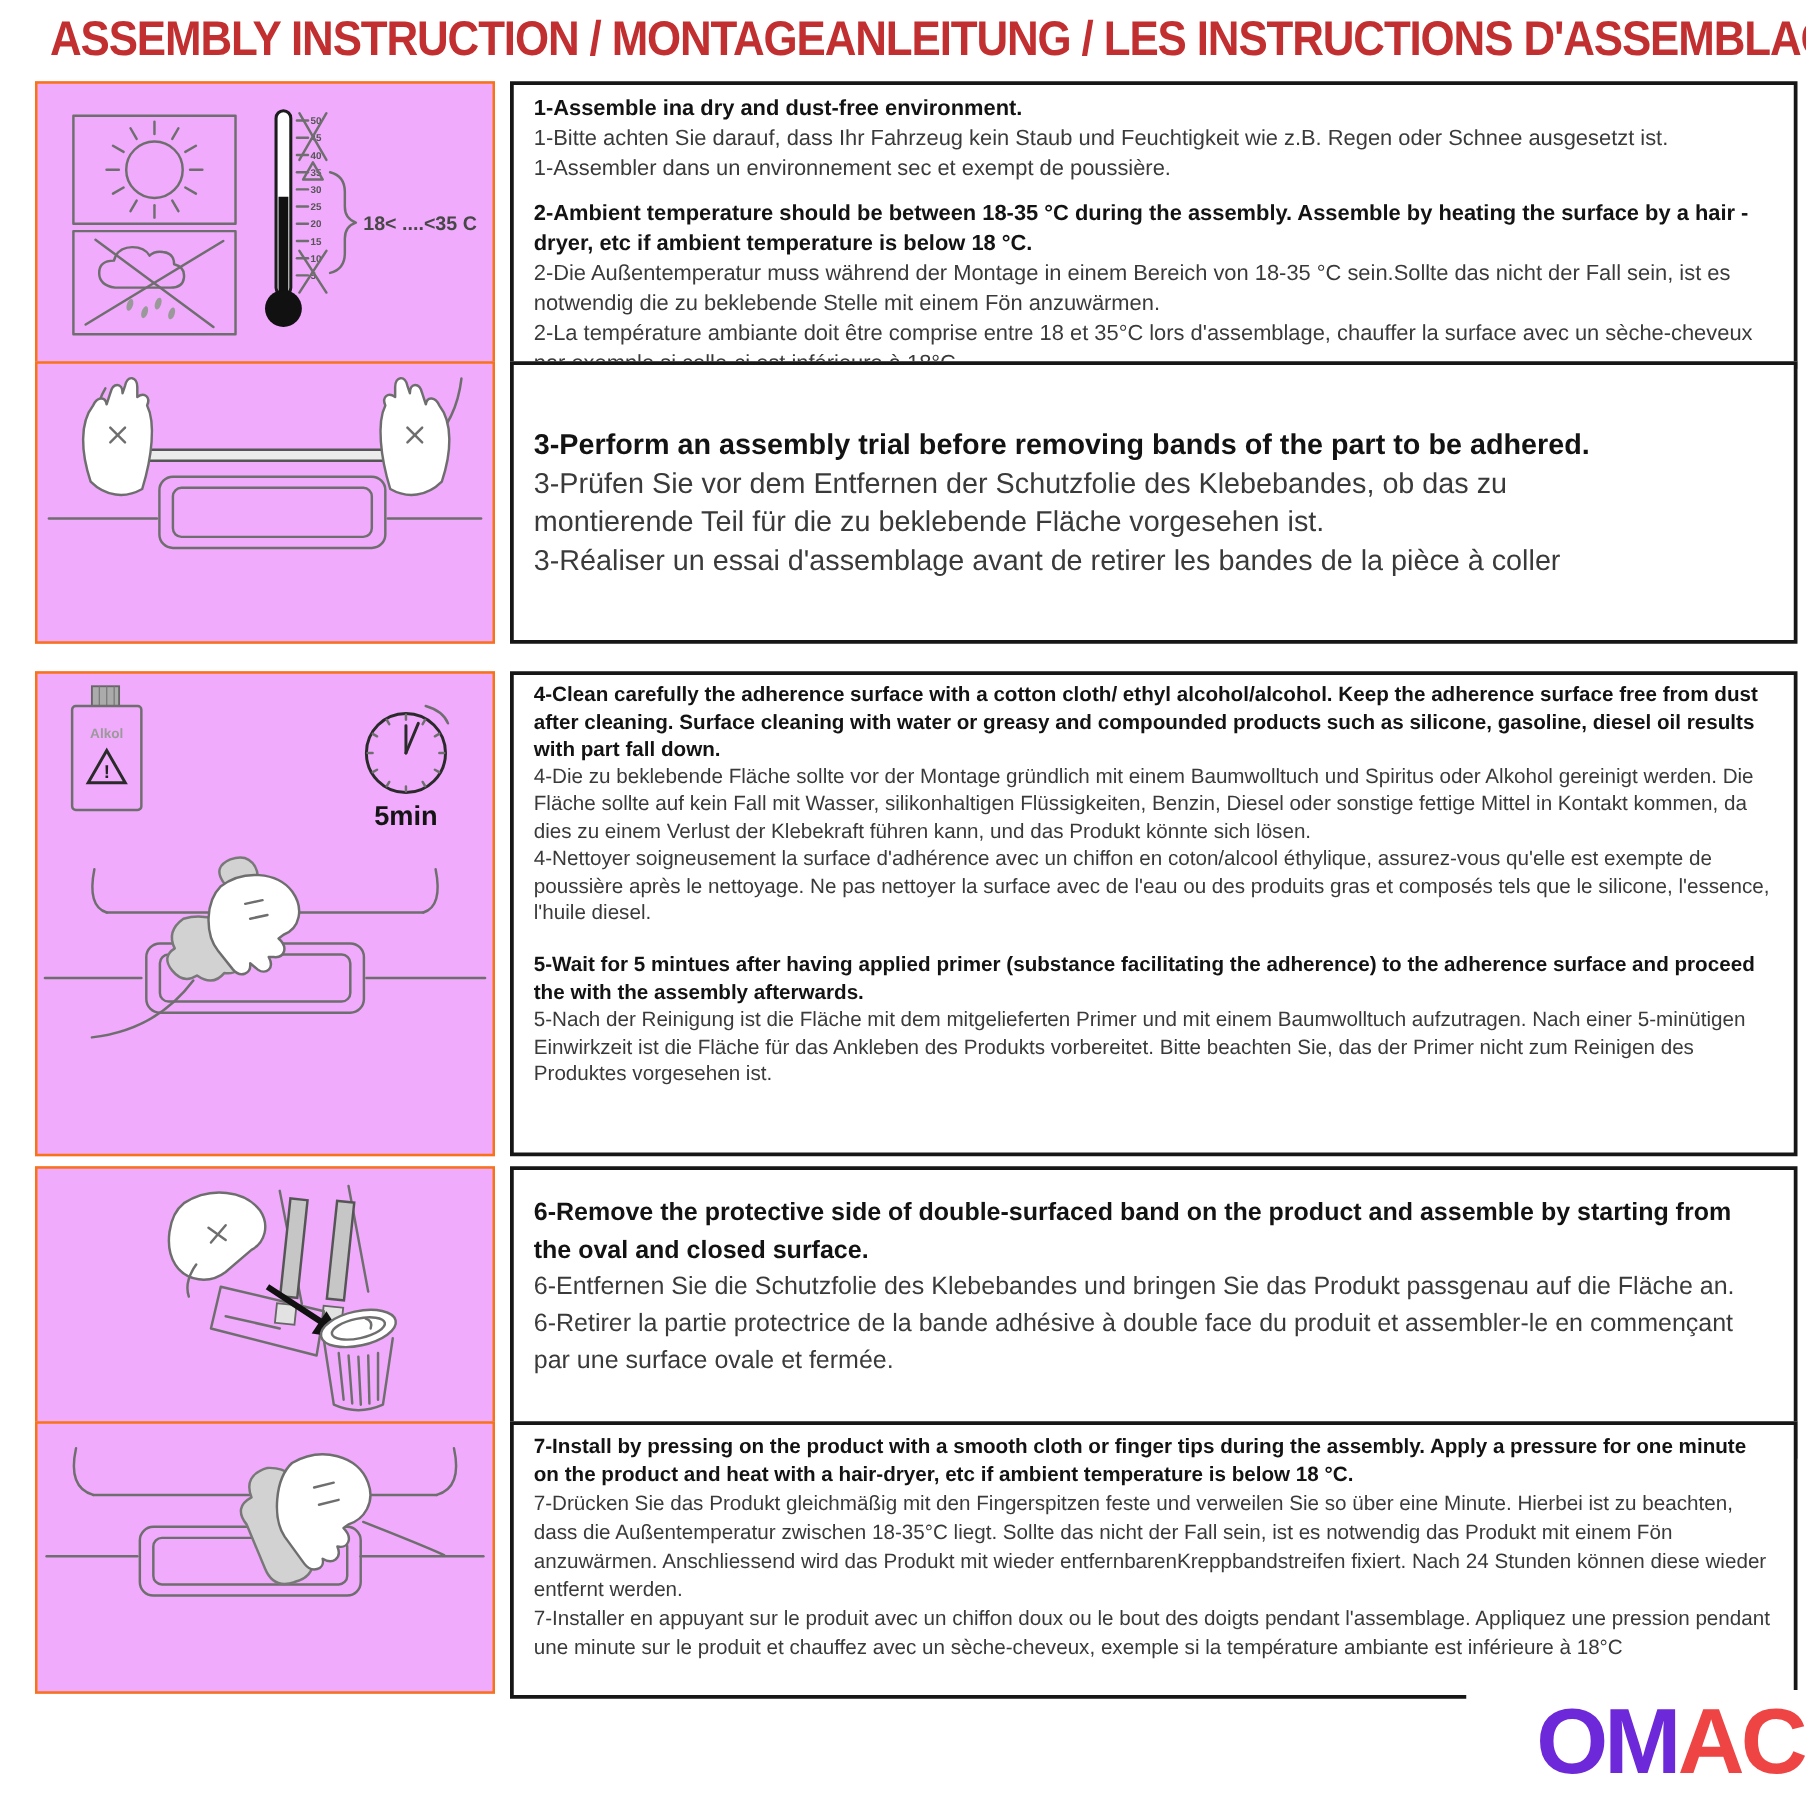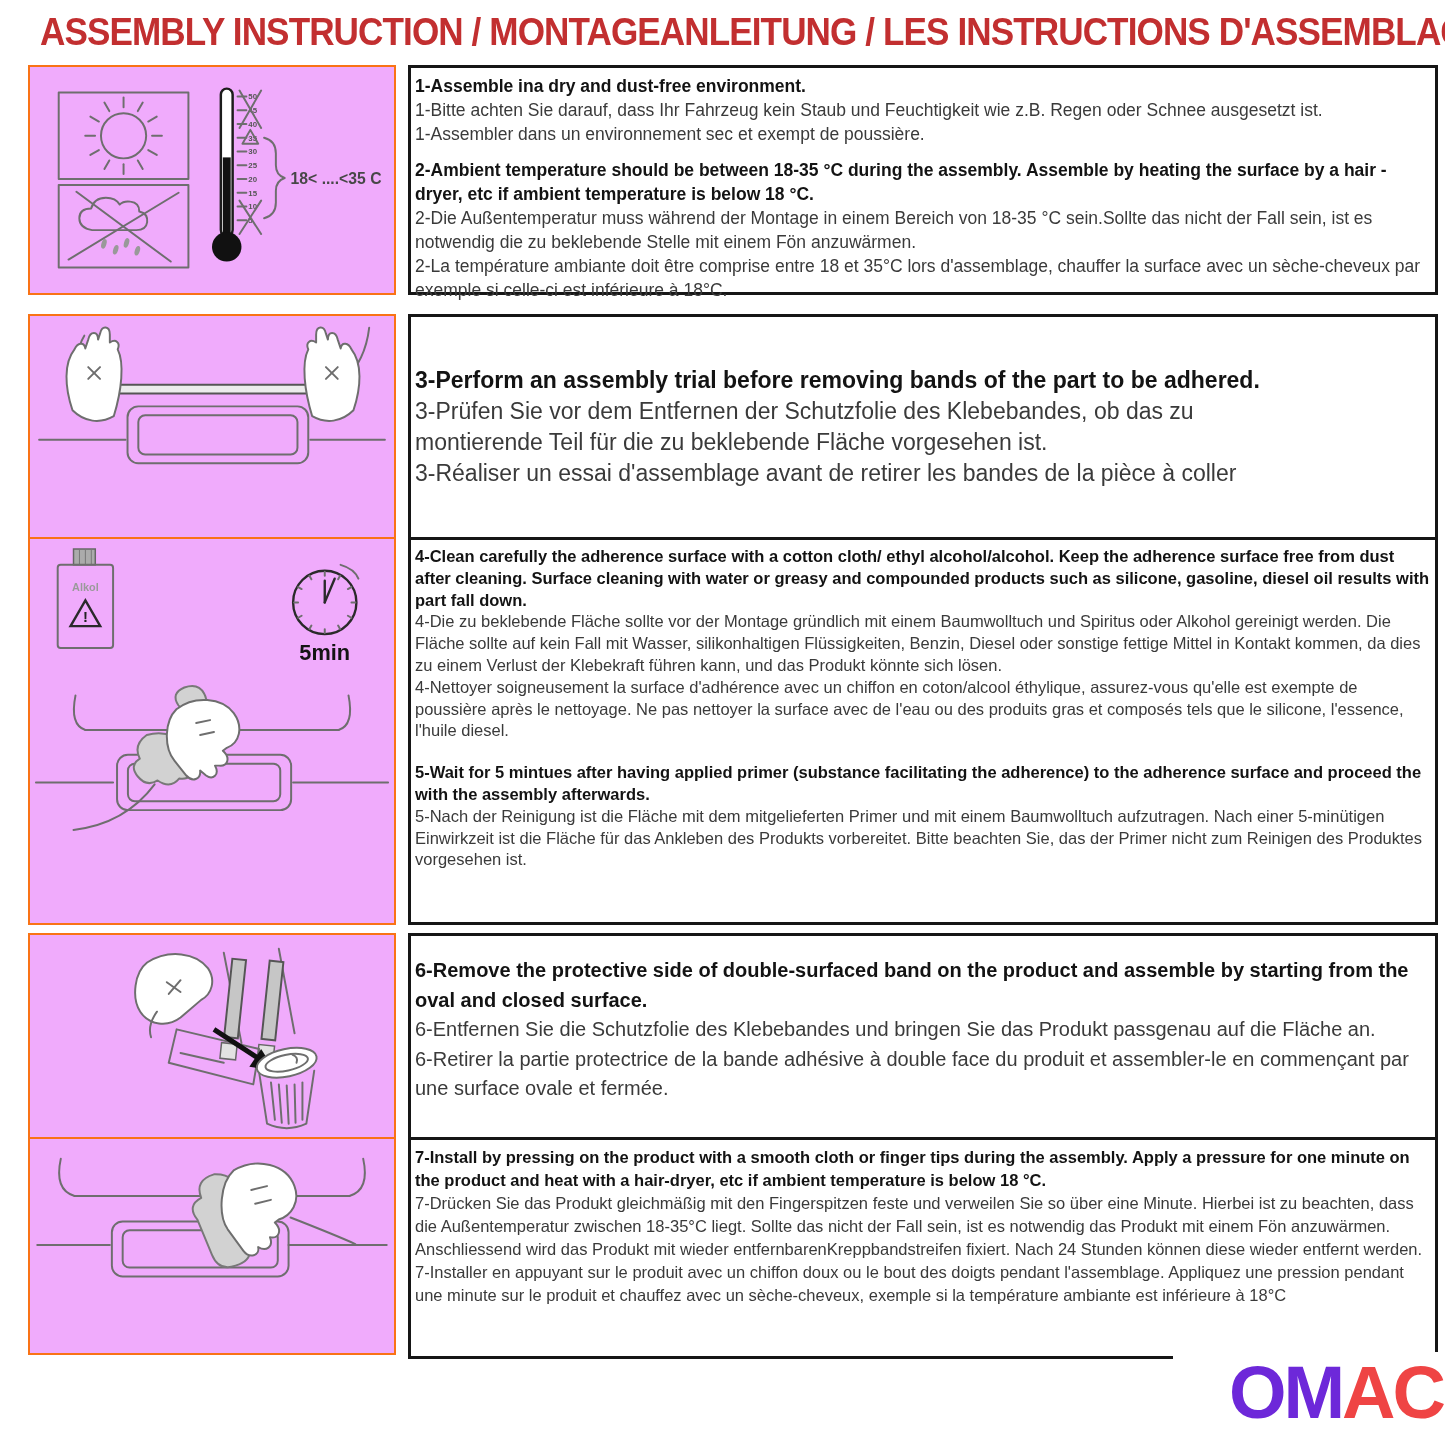--- a/index.html
+++ b/index.html
@@ -6,21 +6,21 @@
   .page{position:relative;width:1445px;height:1445px;background:#fff;overflow:hidden;
         font-family:"Liberation Sans",sans-serif;}
   .doc-title{position:absolute;left:40px;top:10px;font-size:39px;font-weight:bold;
         color:#c22f30;white-space:nowrap;letter-spacing:-1px;
         transform:scaleX(0.9);transform-origin:left center;}
   .row{position:absolute;left:0;width:1445px;}
   .illu{position:absolute;left:28px;width:368px;border:2px solid #f97316;
         background:#f0abfc;box-sizing:border-box;}
   .illu svg{display:block;width:100%;height:100%;}
   .textbox{position:absolute;left:408px;width:1030px;border:3px solid #161616;
-        background:#fff;box-sizing:border-box;padding:6px 4px;color:#333;}
+        background:#fff;box-sizing:border-box;padding:6px 16px;color:#333;}
   .para{margin:0;}
   .para.en{font-weight:bold;color:#131313;}
   .para.de,.para.fr{font-weight:normal;color:#3a3a3a;}
   .gap{margin-top:12px;}
   
   .size-a .para{font-size:17.5px;line-height:24px;}
   .size-b .para{font-size:23px;line-height:31px;}
   .size-b{display:flex;flex-direction:column;justify-content:center;padding-right:120px;}
   .size-c .para{font-size:16.5px;line-height:21.8px;}
   .size-c .gap{margin-top:20px;}
@@ -123,21 +123,21 @@
     <div class="textbox size-a" style="top:0;height:230px;">
       <p class="para en">1-Assemble ina dry and dust-free environment.</p>
       <p class="para de">1-Bitte achten Sie darauf, dass Ihr Fahrzeug kein Staub und Feuchtigkeit wie z.B. Regen oder Schnee ausgesetzt ist.</p>
       <p class="para fr">1-Assembler dans un environnement sec et exempt de poussière.</p>
       <p class="para en gap">2-Ambient temperature should be between 18-35 °C  during the assembly. Assemble by heating the surface by a hair -dryer, etc if ambient temperature is below 18 °C.</p>
       <p class="para de">2-Die Außentemperatur muss während der Montage in einem Bereich von 18-35 °C  sein.Sollte das nicht der Fall sein, ist es notwendig die zu beklebende Stelle mit einem Fön anzuwärmen.</p>
       <p class="para fr">2-La température ambiante doit être comprise entre 18 et 35°C lors d'assemblage, chauffer la surface avec un sèche-cheveux par exemple si celle-ci est inférieure à 18°C.</p>
     </div>
   </div>
 
-  <div class="row" style="top:314px;height:279px;">
+  <div class="row" style="top:289px;height:279px;">
     <div class="illu" style="top:0;height:226px;">
       <svg viewBox="0 0 368 226">
 
         <line x1="8" y1="126" x2="96" y2="126" class="sketch"></line>
         <line x1="284" y1="126" x2="360" y2="126" class="sketch"></line>
 
         <g>
           <rect x="98" y="92" width="184" height="58" rx="11" class="sketch" stroke="#777"></rect>
           <rect x="109" y="101" width="162" height="40" rx="7" class="sketch" stroke="#777"></rect>
         </g>

